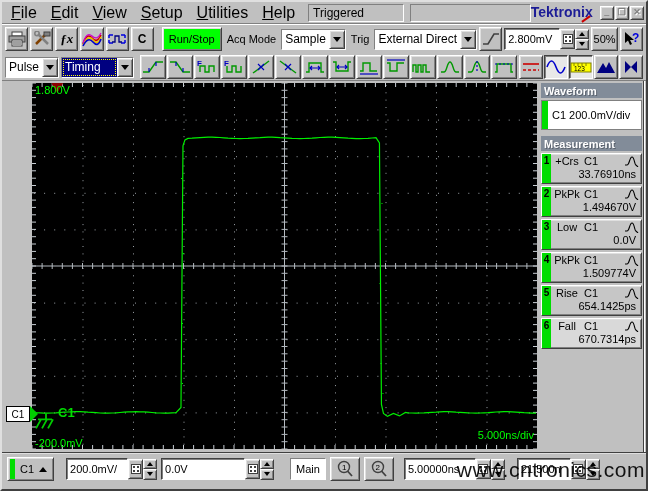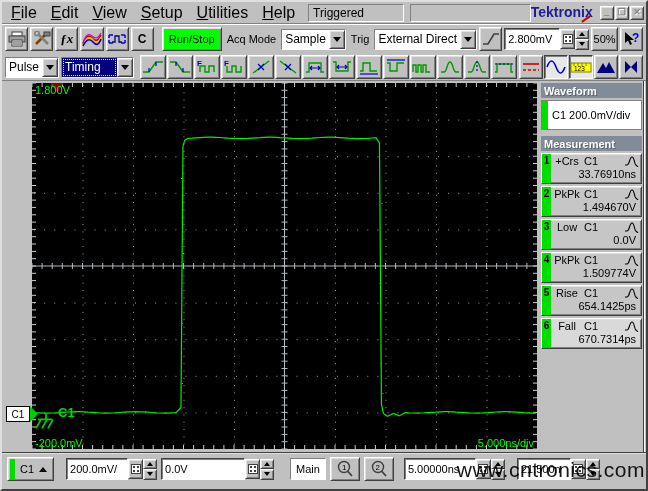--- a/index.html
+++ b/index.html
@@ -1453,21 +1453,21 @@
             <rect x="349.5" y="120.0" width="1" height="1" fill="#00ee00"></rect>
             <rect x="347.5" y="200.0" width="1" height="1" fill="#00ee00"></rect>
             <rect x="348.5" y="280.0" width="1" height="1" fill="#00ee00"></rect>
             <rect x="350.5" y="310.0" width="1" height="1" fill="#00ee00"></rect>
             <path d="M14,330.40000000000003 v6 M6,336.40000000000003 h14 M9,336.40000000000003 l-5,9 M15,336.40000000000003 l-5,9 M21,336.40000000000003 l-5,9" stroke="#00cc00" stroke-width="1.8" fill="none"></path>
             <text x="26" y="334.40000000000003" font-size="13" font-weight="bold" fill="#00dd00">C1</text>
           </svg>
         </div>
       <div class="glabel" style="left:3px;top:1px;">1.800V</div>
       <div class="glabel" style="left:3px;bottom:0;">-200.0mV</div>
-      <div class="glabel" style="right:3px;bottom:0;margin-top:21px;">5.000ns/div</div>
+      <div class="glabel" style="right:3px;bottom:8px;margin-top:21px;">5.000ns/div</div>
     </div>
     <div id="c1marker">
       <div class="box">C1</div>
       <div class="arr"></div>
     </div>
     <div id="sidebar">
       <div class="shead">
           <span>Waveform</span>
         </div>
       <div id="wfentry">

